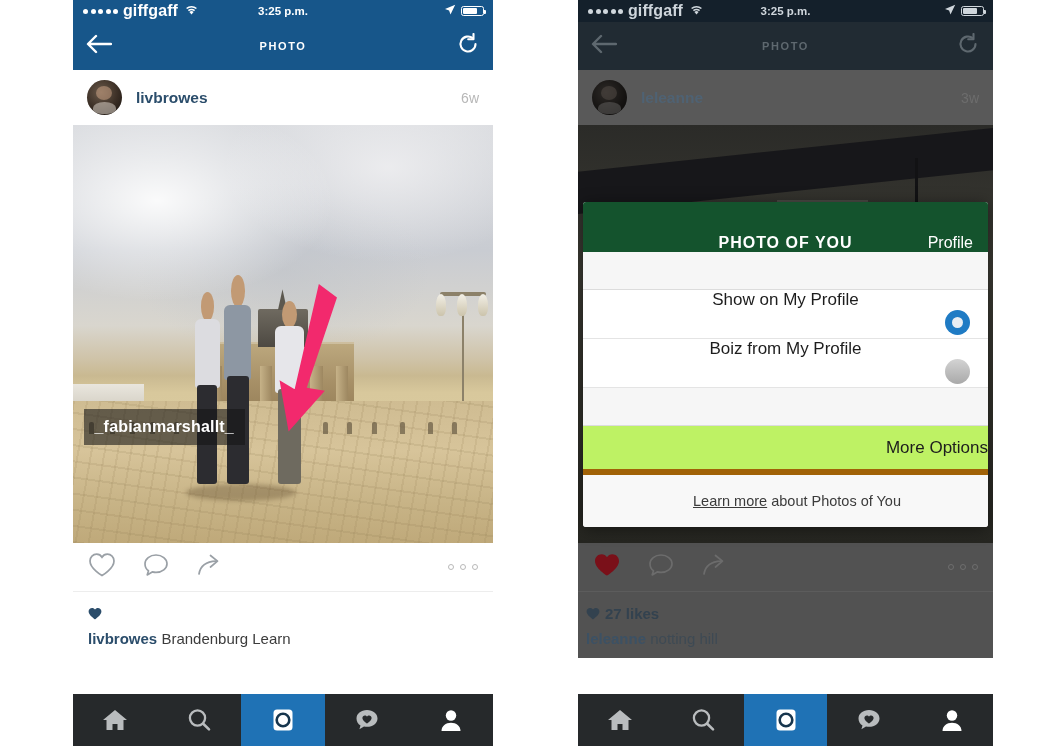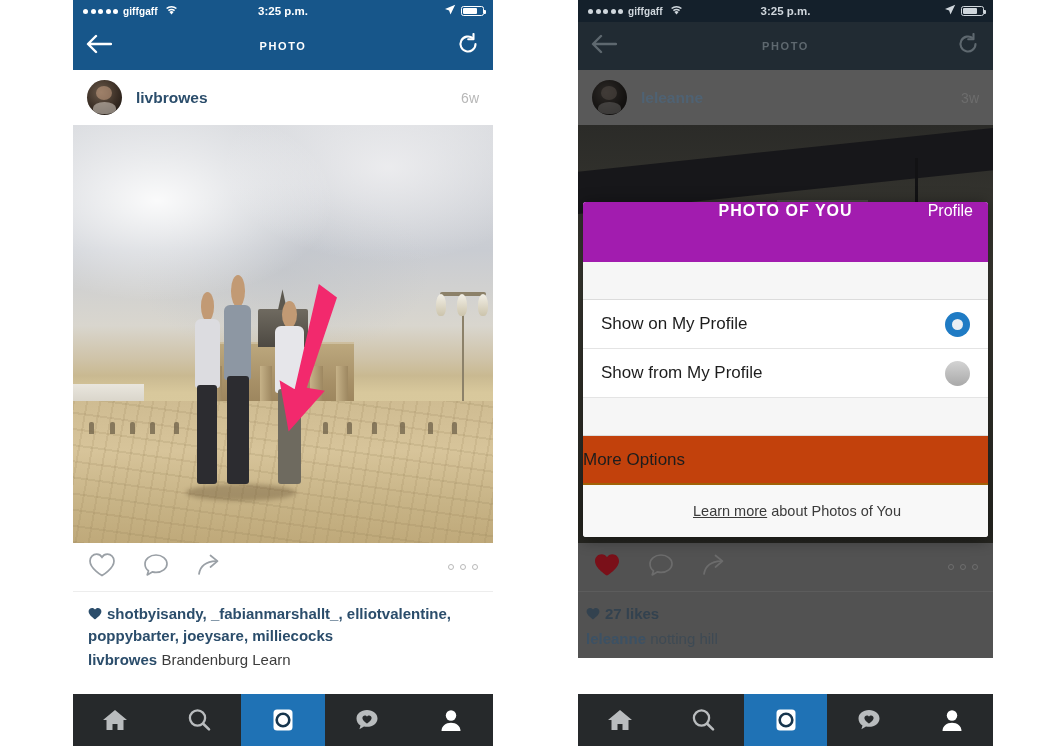--- a/index.html
+++ b/index.html
@@ -20,21 +20,21 @@
   .statusbar {
     position: relative; height: 22px; width: 100%;
     background: #17568a; color: #fff;
     display: flex; align-items: center; font-size: 11.5px; font-weight: bold;
   }
   .statusbar.dim { background: #14202b; color: #cfd6dc; }
   .sb-left { display: flex; align-items: center; gap: 5px; padding-left: 10px; }
   .sb-dots { display: flex; gap: 2.5px; align-items: center; }
   .sb-dots i { display: block; width: 5px; height: 5px; border-radius: 50%; background: #fff; }
   .statusbar.dim .sb-dots i { background: #cfd6dc; }
-  .sb-carrier { font-size: 10px; font-weight: bold; letter-spacing: .1px; }
+  .sb-carrier { font-size: 16px; font-weight: bold; letter-spacing: .1px; }
   .sb-wifi { margin-left: 2px; }
   .sb-center { position: absolute; left: 0; right: 0; text-align: center; font-size: 11.5px; font-weight: bold; pointer-events: none; }
   .sb-right { margin-left: auto; display: flex; align-items: center; gap: 5px; padding-right: 9px; }
   .sb-batt { width: 23px; height: 10px; border: 1.2px solid #fff; border-radius: 2.5px; position: relative; }
   .statusbar.dim .sb-batt { border-color: #cfd6dc; }
   .sb-batt::after { content: ""; position: absolute; right: -3.4px; top: 3px; width: 2px; height: 4px; background: #fff; border-radius: 0 1px 1px 0; }
   .statusbar.dim .sb-batt::after { background: #cfd6dc; }
   .sb-batt i { position: absolute; left: 1.4px; top: 1.4px; bottom: 1.4px; width: 14px; background: #fff; border-radius: 1px; }
   .statusbar.dim .sb-batt i { background: #cfd6dc; }
 
@@ -152,37 +152,37 @@
   .tab.active { background: #1f72b5; }
 
   
   .scrim { position: absolute; inset: 0; background: rgba(0,0,0,0); }
   .modal {
     position: absolute; left: 5px; right: 5px; top: 202px;
     background: #f4f4f4; border-radius: 3px; overflow: hidden;
     box-shadow: 0 2px 16px rgba(0,0,0,.45);
   }
   .modal-head {
-    position: relative; height: 60px; background: #a21caf;
-    display: flex; align-items: flex-start; justify-content: center;
+    position: relative; height: 50px; background: #14532d;
+    display: flex; align-items: flex-end; justify-content: center;
   }
   .modal-title { color: #fff; font-size: 16px; font-weight: bold; letter-spacing: 1px; }
   .modal-done { position: absolute; right: 15px; color: #fff; font-size: 16px; }
   .modal-gap { height: 38px; background: #f6f6f6; border-bottom: 1px solid #dcdcdc; }
   .opt-row {
     height: 49px; background: #fff; display: flex; align-items: center;
-    padding: 0 18px; border-bottom: 1px solid #e4e4e4;
+    padding: 0 18px; border-bottom: 1px solid #e4e4e4; flex-direction: column;
   }
   .opt-label { font-size: 17px; color: #1d1d1d; }
   .radio { margin-left: auto; width: 25px; height: 25px; border-radius: 50%; }
   .radio.on { background: #1f7bc4; display: flex; align-items: center; justify-content: center; }
   .radio.on::after { content:""; width: 11px; height: 11px; border-radius: 50%; background: #e9eef3; }
   .radio.off { background: linear-gradient(180deg,#d3d3d3,#a9a9a9); }
   .modal-gap2 { height: 38px; background: #f6f6f6; border-bottom: 1px solid #dcdcdc; }
-  .more-row { height: 49px; background: #c2410c; display: flex; align-items: center; justify-content: flex-start; border-bottom: 2px solid #a16207; }
+  .more-row { height: 49px; background: #bef264; display: flex; align-items: center; justify-content: flex-end; border-bottom: 6px solid #a16207; }
   .more-label { font-size: 17px; color: #1d1d1d; }
   .learn-row { height: 52px; background: #f8f8f8; display: flex; align-items: center; justify-content: center; }
   .learn-text { font-size: 14.5px; color: #3b3b3b; margin-left: 23px; }
   .learn-link { text-decoration: underline; }
 </style>
 </head>
 <body>
 
 <div class="stage">
 
@@ -291,20 +291,21 @@
           <span class="legs"></span>
         </div>
 
       <div class="arrow">
         <svg viewBox="0 0 100 200" preserveAspectRatio="none">
           <path d="M58 0 L82 18 L42 138 L66 142 L18 196 L6 128 L26 140 Z" fill="#f2296d"></path>
         </svg>
       </div>
 
       <div class="tagbar">
+        <span class="tag">_fabianmarshallt_</span>
       </div>
     </div>
 
     <div class="actions">
       <span class="act">
         <svg width="28" height="26" viewBox="0 0 28 26">
             <path d="M14 23.5C14 23.5 2 16.5 2 8.9 2 5.1 5 2.2 8.6 2.2c2.3 0 4.3 1.2 5.4 3 1.1-1.8 3.1-3 5.4-3C23 2.2 26 5.1 26 8.9c0 7.6-12 14.6-12 14.6Z" fill="none" stroke="#9aa0a6" stroke-width="1.7"></path>
           </svg>
       </span>
       <span class="act">
@@ -324,21 +325,21 @@
           <i></i>
         </span>
     </div>
 
     <div class="caption">
       <div class="likes-line">
         <span class="heart-small">
           <svg width="14" height="13" viewBox="0 0 14 13">
               <path d="M7 12.2S.6 8.3.6 4.4C.6 2.4 2.2.9 4.1.9c1.2 0 2.3.6 2.9 1.6C7.6 1.5 8.7.9 9.9.9c1.9 0 3.5 1.5 3.5 3.5 0 3.9-6.4 7.8-6.4 7.8Z" fill="#2b4d6b"></path>
             </svg>
-        </span><span>shotbyisandy, _fabianmarshallt_, elliotvalentine, poppybarter, joeysare, milliecocks</span>
+        </span>
       </div>
       <div class="cap-line">
         <span class="cap-user">livbrowes</span>
         <span>Brandenburg Learn</span>
       </div>
     </div>
 
     <div class="tabbar">
       <div class="tab">
         <svg width="28" height="26" viewBox="0 0 28 26">
@@ -478,21 +479,21 @@
         <span class="modal-title">PHOTO OF YOU</span>
         <span class="modal-done">Profile</span>
       </div>
       <div class="modal-gap"></div>
 
       <div class="opt-row">
         <span class="opt-label">Show on My Profile</span>
         <span class="radio on"></span>
       </div>
       <div class="opt-row">
-        <span class="opt-label">Show from My Profile</span>
+        <span class="opt-label">Boiz from My Profile</span>
         <span class="radio off"></span>
       </div>
 
       <div class="modal-gap2"></div>
 
       <div class="more-row">
         <span class="more-label">More Options</span>
       </div>
       <div class="learn-row">
         <span class="learn-text"><span class="learn-link">Learn more</span><span> about Photos of You</span></span>

